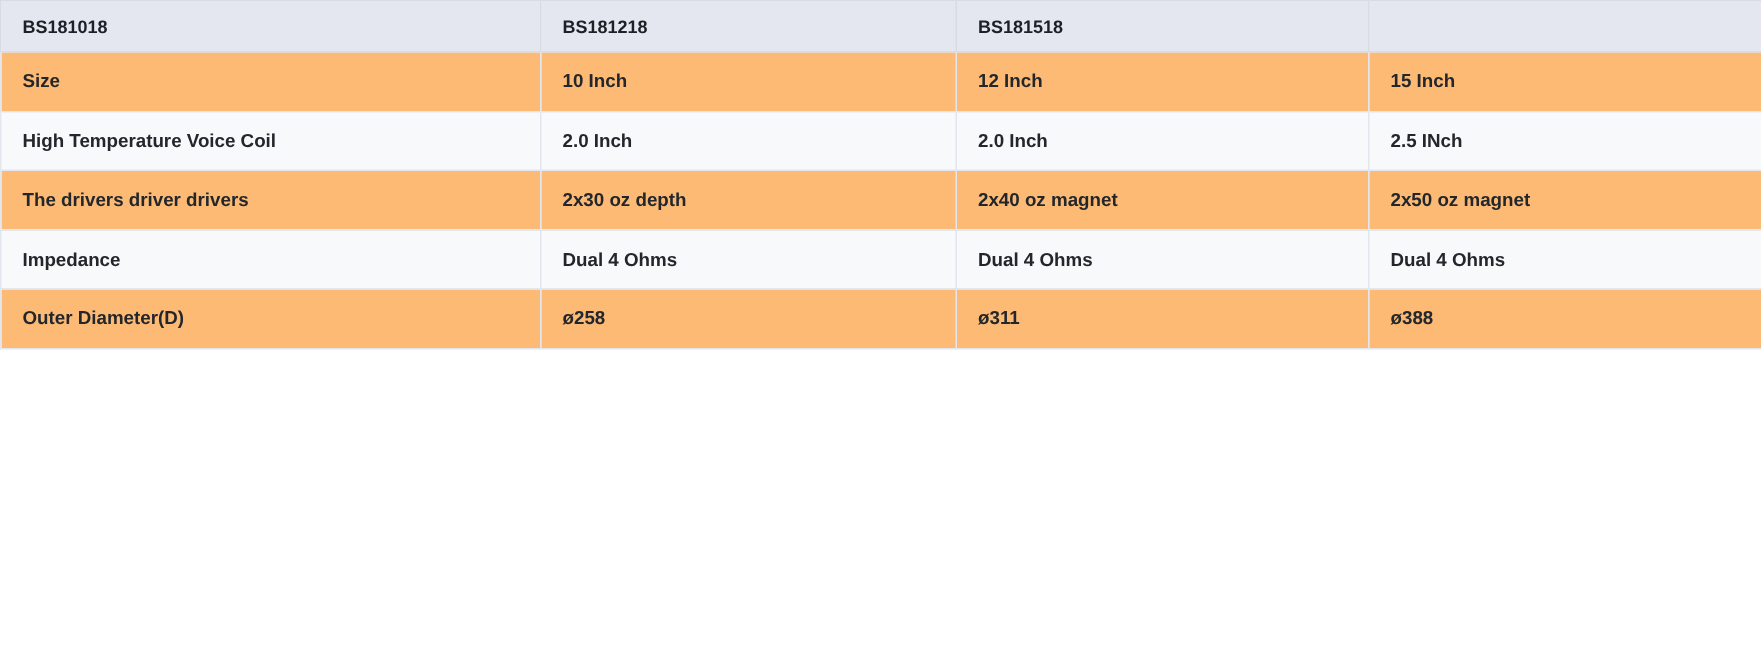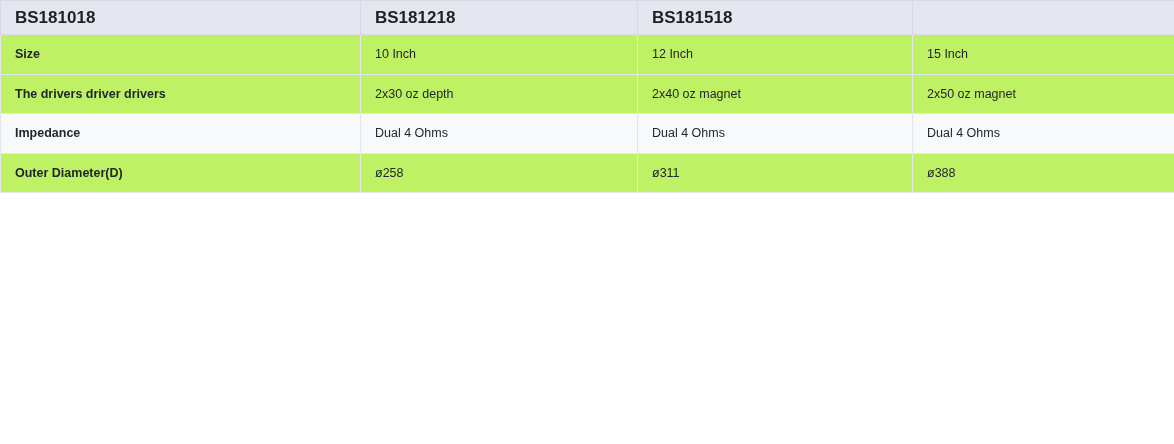--- a/index.html
+++ b/index.html
@@ -26,36 +26,36 @@
 
   table.spec-table th,
   table.spec-table td {
     border: 1px solid #e3e6ec;
     padding: 0 14px;
     height: 38.5px;
     text-align: left;
     vertical-align: middle;
     font-size: 12.5px;
     line-height: 16px;
-    font-weight: normal;
+    font-weight: bold;
     color: #23272b;
   }
   table.spec-table thead th {
     background: #e4e7f0;
     font-weight: bold;
-    font-size: 17px;
+    font-size: 12px;
     height: 33px;
     color: #1d2024;
     border: 1px solid #d7dbe6;
   }
   table.spec-table tbody tr td:first-child {
     font-weight: bold;
   }
   table.spec-table tbody tr.odd td {
-    background: #bef264;
+    background: #fdba74;
   }
   table.spec-table tbody tr.even td {
     background: #f7f9fb;
   }
 </style>
 </head>
 <body>
 
 <table class="spec-table">
   <colgroup>
@@ -72,20 +72,26 @@
       <th></th>
     </tr>
   </thead>
   <tbody>
     <tr class="odd">
       <td>Size</td>
       <td>10 Inch</td>
       <td>12 Inch</td>
       <td>15 Inch</td>
     </tr>
+    <tr class="even">
+      <td>High Temperature Voice Coil</td>
+      <td>2.0 Inch</td>
+      <td>2.0 Inch</td>
+      <td>2.5 INch</td>
+    </tr>
     <tr class="odd">
       <td>The drivers driver drivers</td>
       <td>2x30 oz depth</td>
       <td>2x40 oz magnet</td>
       <td>2x50 oz magnet</td>
     </tr>
     <tr class="even">
       <td>Impedance</td>
       <td>Dual 4 Ohms</td>
       <td>Dual 4 Ohms</td>

